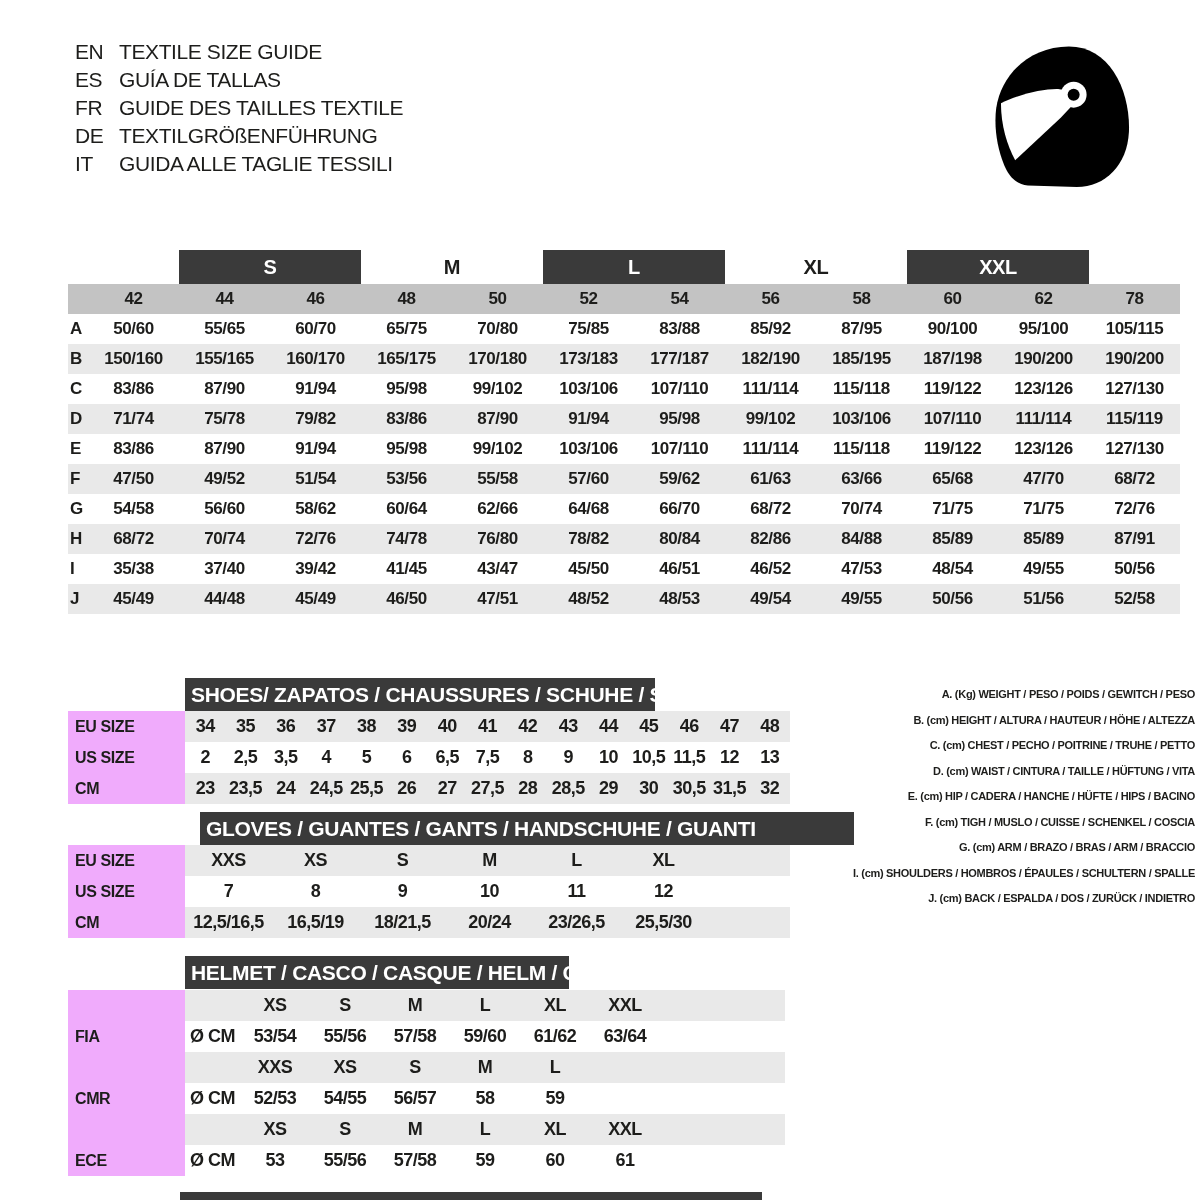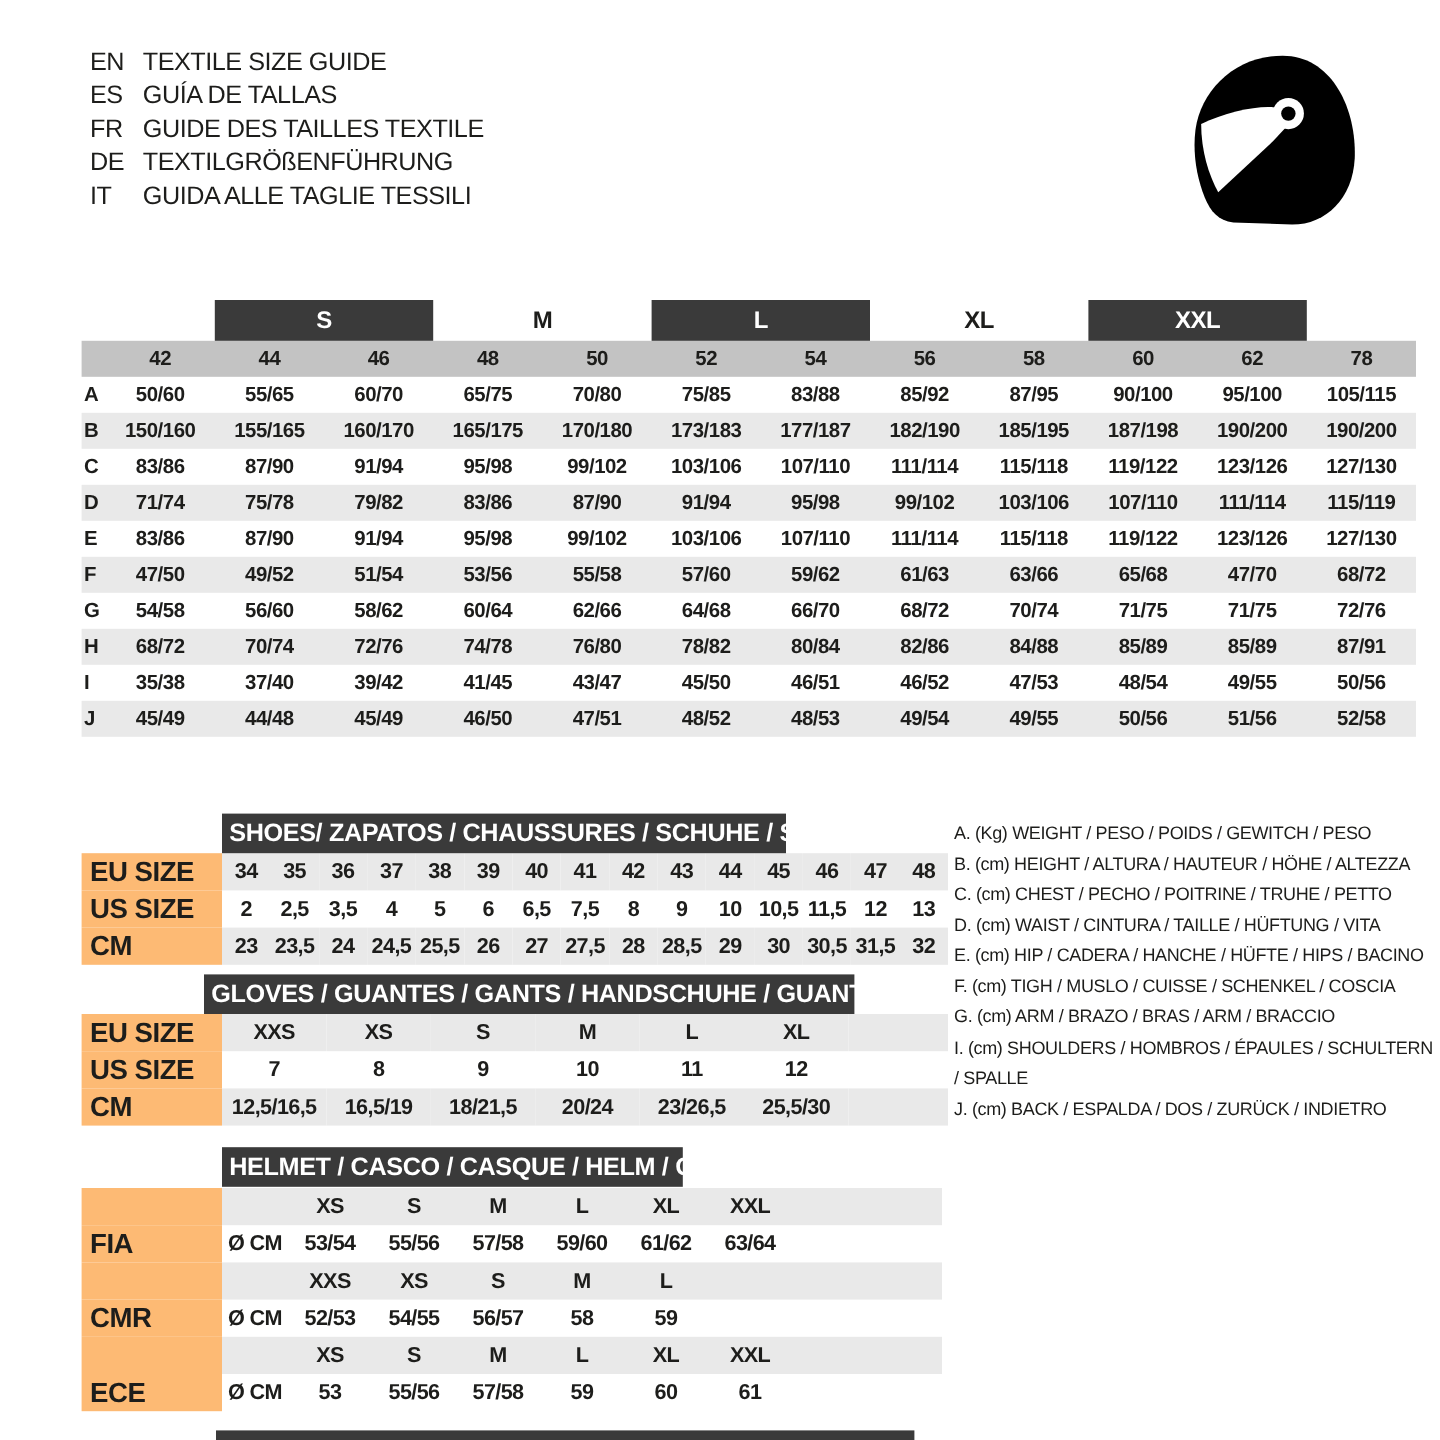--- a/index.html
+++ b/index.html
@@ -36,33 +36,33 @@
          font-weight:bold;font-size:17px;letter-spacing:-0.4px;white-space:nowrap;}
   .group-box{background:var(--dark);color:#fff;font-size:20px;}
   .group-plain{color:var(--ink);font-size:20px;}
   .row-letter{justify-content:flex-start;padding-left:2px;font-size:17px;}
 
   
   .sect-bar{background:var(--dark);color:#fff;display:flex;align-items:center;
             font-weight:bold;font-size:21px;letter-spacing:-0.3px;
             padding-left:6px;height:33px;box-sizing:border-box;white-space:nowrap;}
   .srow{display:grid;height:31px;}
-  .srow .lbl{display:flex;align-items:center;font-weight:bold;font-size:23px;
-             letter-spacing:-0.4px;background:#fdba74;padding-left:7px;white-space:nowrap;}
+  .srow .lbl{display:flex;align-items:center;font-weight:bold;font-size:16px;
+             letter-spacing:-0.4px;background:#f0abfc;padding-left:7px;white-space:nowrap;}
   .srow .cell{display:flex;align-items:center;justify-content:center;
               font-weight:bold;font-size:18px;letter-spacing:-0.5px;white-space:nowrap;}
   .srow.stripe .cell{background:var(--stripe);}
 
   .shoes-grid .srow{grid-template-columns:117px repeat(15,1fr);}
   .gloves-grid .srow{grid-template-columns:117px repeat(6,87px) 1fr;}
   .helmet-grid .srow{grid-template-columns:117px 55px repeat(6,70px) 1fr;}
 
   
   .legend{left:795px;top:682px;width:400px;}
-  .legend-line{font-weight:normal;font-size:15px;line-height:25.5px;letter-spacing:-0.3px;}
+  .legend-line{font-weight:bold;font-size:11px;line-height:25.5px;letter-spacing:-0.3px;text-align:right;}
 
   
   .bottom-bar{left:180px;top:1192px;width:582px;height:8px;background:var(--dark);}
 </style>
 </head>
 <body>
 
 <div class="abs lang-list" id="langList">
     <div class="lang-row">
       <span class="lang-code">EN</span>
@@ -326,21 +326,21 @@
         <div class="cell">29</div>
         <div class="cell">30</div>
         <div class="cell">30,5</div>
         <div class="cell">31,5</div>
         <div class="cell">32</div>
       </div>
     </div>
 </div>
 
 <div class="abs gloves-grid" id="glovesTable" style="left:68px;top:812px;width:722px;">
-  <div class="sect-bar abs" style="left:102px;top:0;width:542px;">
+  <div class="sect-bar abs" style="left:132px;top:0;width:654px;">
     <span>GLOVES / GUANTES / GANTS / HANDSCHUHE / GUANTI</span>
   </div>
   <div id="glovesRows" style="padding-top:33px;">
       <div class="srow stripe">
         <div class="lbl">EU SIZE</div>
         <div class="cell">XXS</div>
         <div class="cell">XS</div>
         <div class="cell">S</div>
         <div class="cell">M</div>
         <div class="cell">L</div>

